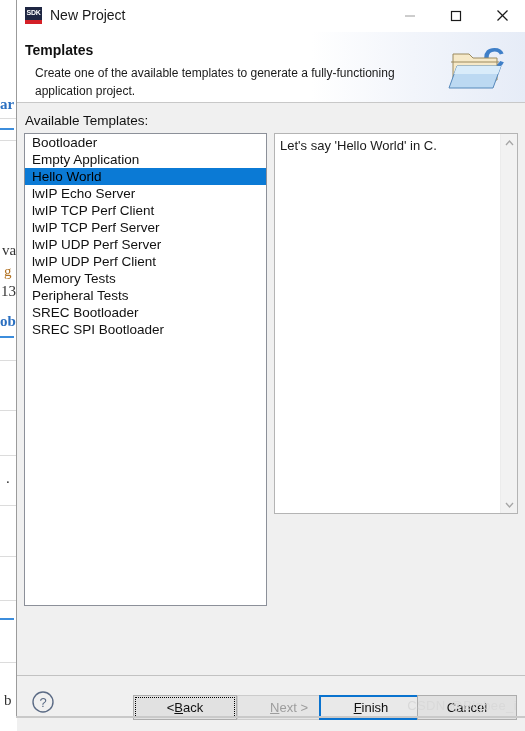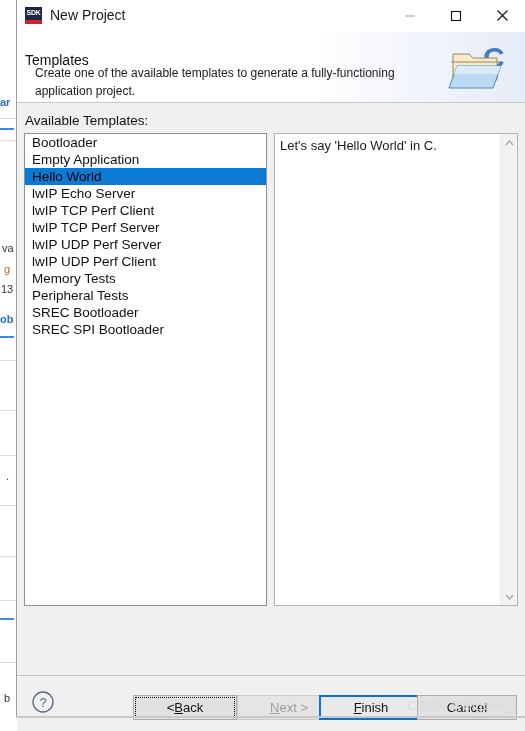--- a/index.html
+++ b/index.html
@@ -39,22 +39,22 @@
     background: #dcdcdc;
   }
   .bg-accent {
     position: absolute;
     left: 0;
     height: 2px;
     background: #3c8ddc;
   }
   .bg-txt {
     position: absolute;
-    font-family: Liberation Sans, sans-serif;
-    font-size: 11px;
+    font-family: Liberation Serif, serif;
+    font-size: 15px;
     white-space: nowrap;
     overflow: hidden;
   }
   .bg-txt.blue { color: #2a6fc0; font-weight: bold; }
   .bg-txt.orange { color: #b07020; }
   .bg-txt.dark { color: #333333; }
 
   
   #dialog {
     position: absolute;
@@ -132,23 +132,23 @@
   .header {
     position: relative;
     height: 70px;
     background: linear-gradient(to right, #ffffff 0%, #ffffff 58%, #f2f5fb 78%, #e6ecf7 100%);
     border-bottom: 1px solid #c8c8c8;
     overflow: hidden;
   }
   .header-title {
     position: absolute;
     left: 8px;
-    top: 20px;
+    top: 10px;
     font-size: 14px;
-    font-weight: normal;
+    font-weight: bold;
     color: #111111;
   }
   .header-desc {
     position: absolute;
     left: 18px;
     top: 32px;
     width: 400px;
     font-size: 12px;
     color: #1a1a1a;
     line-height: 18px;
@@ -196,21 +196,21 @@
   }
   .list-item.selected {
     background: #0b7ad5;
     color: #000000;
   }
   .descbox {
     position: absolute;
     left: 257px;
     top: 30px;
     width: 244px;
-    height: 473px;
+    height: 381px;
     background: #ffffff;
     border: 1px solid #b4b4b4;
     box-sizing: border-box;
     overflow: hidden;
   }
   .desc-text {
     position: absolute;
     left: 5px;
     top: 3px;
     right: 22px;

